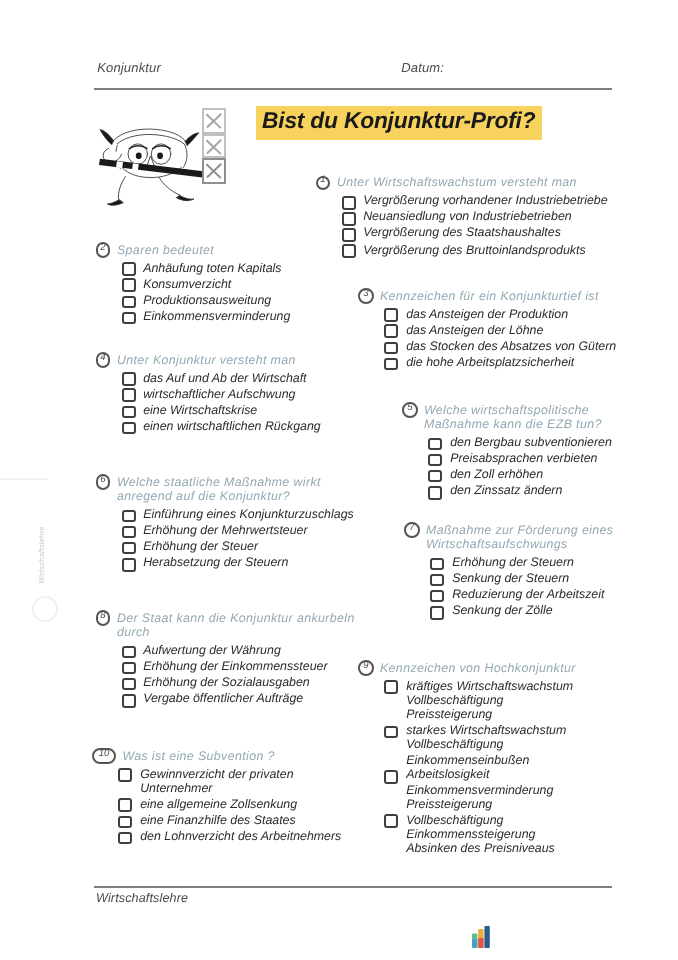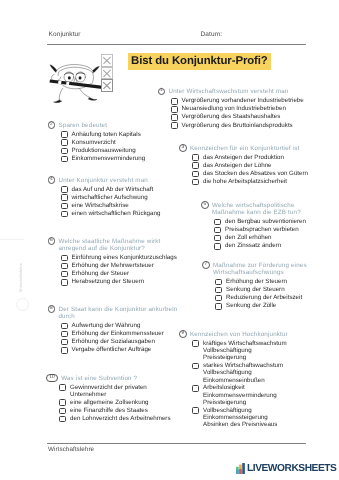--- a/index.html
+++ b/index.html
@@ -1,18 +1,18 @@
 <!DOCTYPE html>
 <html><head>
 <meta charset="utf-8">
 <style>
   html,body{margin:0;padding:0;background:#fff;}
   body{width:339px;height:480px;font-family:"Liberation Sans",sans-serif;overflow:hidden;
         -webkit-font-smoothing:antialiased;text-rendering:geometricPrecision;}
-  .page{position:relative;width:339px;height:384px;background:#fff;}
+  .page{position:relative;width:339px;height:384px;background:#fff;font-style:italic;}
 
   
   .hdr-subject{position:absolute;left:48.6px;top:31px;font-size:6.5px;color:#4a4a4a;letter-spacing:0.08px;}
   .hdr-date{position:absolute;left:200.6px;top:31px;font-size:6.5px;color:#4a4a4a;letter-spacing:0.08px;}
   .hdr-rule{position:absolute;left:47px;top:43.5px;width:259px;height:1px;background:#7f7f7f;}
 
   
   .title{position:absolute;left:128px;top:53px;font-size:11.4px;font-weight:bold;color:#1a1a1a;
          background:#f7d35e;padding:2px 3px 2.5px 3px;letter-spacing:-0.1px;}
 
@@ -366,16 +366,15 @@
   <div class="ftr-subject">Wirtschaftslehre</div>
 
   <div class="logo">
     <svg class="logo-mark" viewBox="0 0 20 22">
       <rect x="0" y="7.5" width="5.4" height="14.5" rx="1" fill="#5bbf8a"></rect>
       <rect x="6.2" y="3" width="5.4" height="19" rx="1" fill="#f0a93c"></rect>
       <rect x="12.4" y="0" width="5.4" height="22" rx="1" fill="#2a5d8f"></rect>
       <rect x="6.2" y="12" width="5.4" height="10" rx="1" fill="#e2574c"></rect>
       <rect x="0" y="13" width="5.4" height="9" rx="1" fill="#4aa3c7"></rect>
     </svg>
-    <span class="logo-text">LIVEWORKSHEETS</span>
   </div>
 
 </div>
 
 </body></html>

